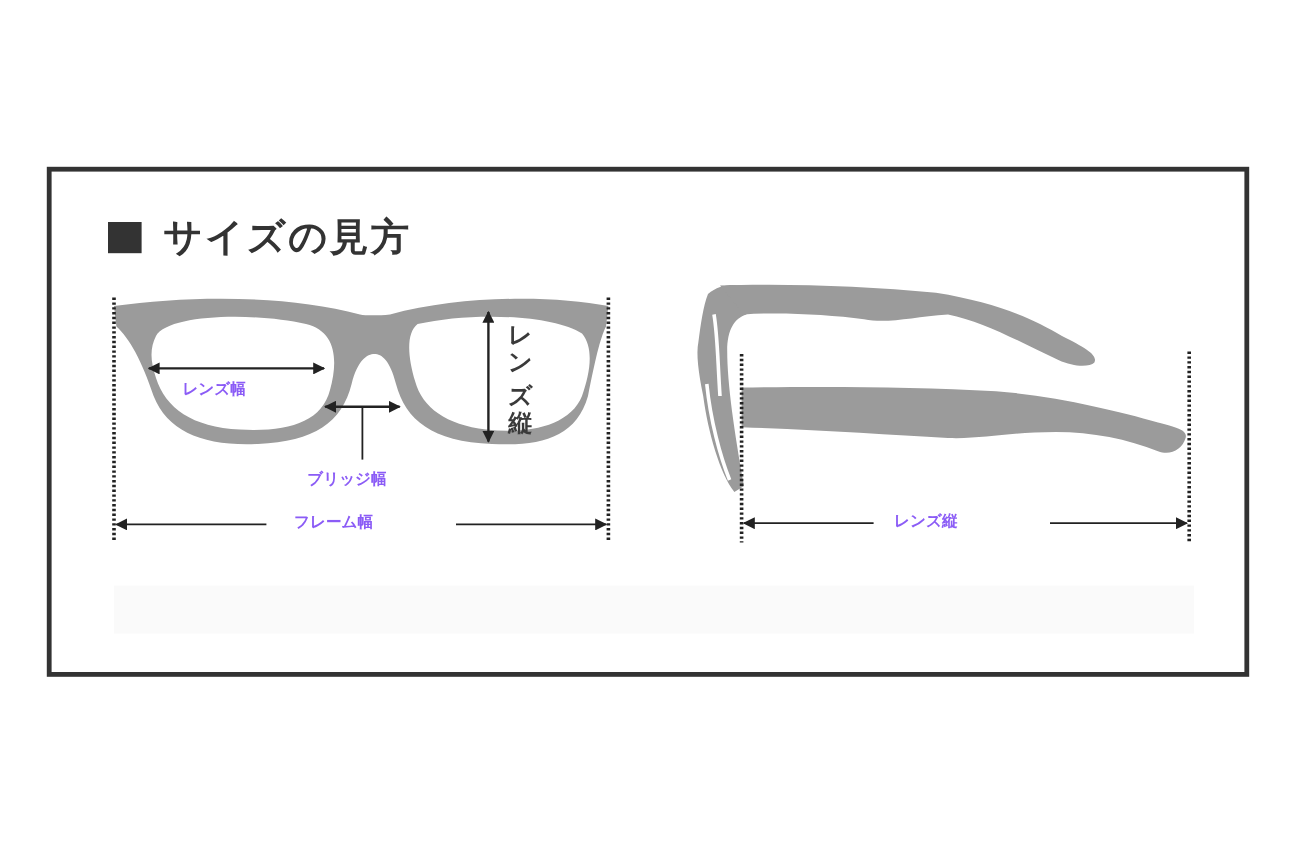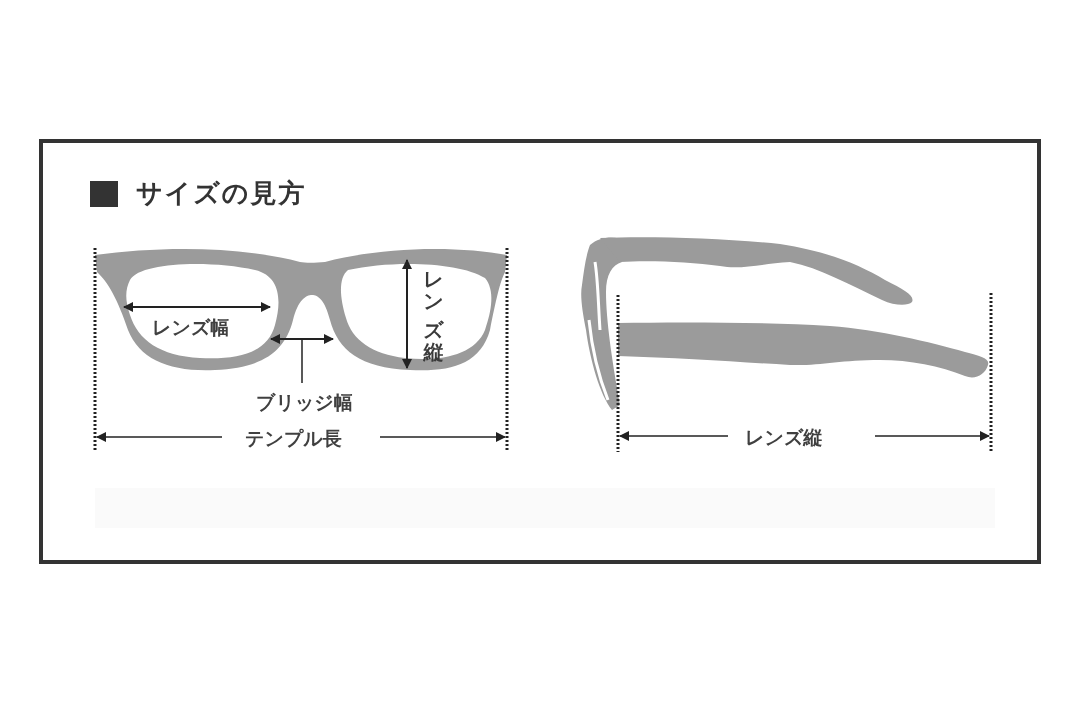--- a/index.html
+++ b/index.html
@@ -1,22 +1,22 @@
 <!DOCTYPE html>
 <html><head>
 <meta charset="utf-8">
 <style>
   html,body{margin:0;padding:0;background:#ffffff;}
   body{width:1080px;height:702px;position:relative;overflow:hidden;font-family:"DejaVu Sans","Liberation Sans",sans-serif;}
   .frame{position:absolute;left:39px;top:139px;width:994px;height:417px;border:4px solid #333333;background:#fff;}
   .title{position:absolute;left:90px;top:176px;display:flex;align-items:center;gap:18px;}
   .title .sq{width:28px;height:26px;background:#333333;}
-  .title .txt{font-size:26px;font-weight:bold;color:#333333;letter-spacing:2px;}
+  .title .txt{font-size:32px;font-weight:bold;color:#333333;letter-spacing:2px;}
   svg.diagram{position:absolute;left:0;top:0;}
-  .lbl{position:absolute;font-size:19px;font-weight:bold;color:#404040;white-space:nowrap;}
+  .lbl{position:absolute;font-size:13px;font-weight:bold;color:#8b5cf6;white-space:nowrap;}
   .vlbl{position:absolute;font-size:20px;font-weight:bold;color:#3a3a3a;writing-mode:vertical-rl;text-orientation:upright;letter-spacing:0;}
   .faint{position:absolute;left:95px;top:488px;width:900px;height:40px;opacity:0.04;background:#888;}
 </style>
 </head>
 <body>
 
 <div class="frame"></div>
 
 <div class="title">
   <div class="sq"></div>
@@ -80,16 +80,16 @@
 
   <line x1="618" y1="295" x2="618" y2="452" stroke="#222" stroke-width="3" stroke-dasharray="2,2"></line>
   <line x1="991" y1="293" x2="991" y2="452" stroke="#222" stroke-width="3" stroke-dasharray="2,2"></line>
   <line x1="620" y1="436" x2="728" y2="436" stroke="#222" stroke-width="1.5" marker-start="url(#ah)"></line>
   <line x1="875" y1="436" x2="989" y2="436" stroke="#222" stroke-width="1.5" marker-end="url(#ah)"></line>
 </svg>
 
 <div class="lbl" style="left:152px;top:315px;">レンズ幅</div>
 <div class="vlbl" style="left:421px;top:258px;">レンズ縦</div>
 <div class="lbl" style="left:256px;top:390px;">ブリッジ幅</div>
-<div class="lbl" style="left:245px;top:426px;">テンプル長</div>
+<div class="lbl" style="left:245px;top:426px;">フレーム幅</div>
 <div class="lbl" style="left:745px;top:425px;">レンズ縦</div>
 
 <div class="faint"></div>
 
 </body></html>

